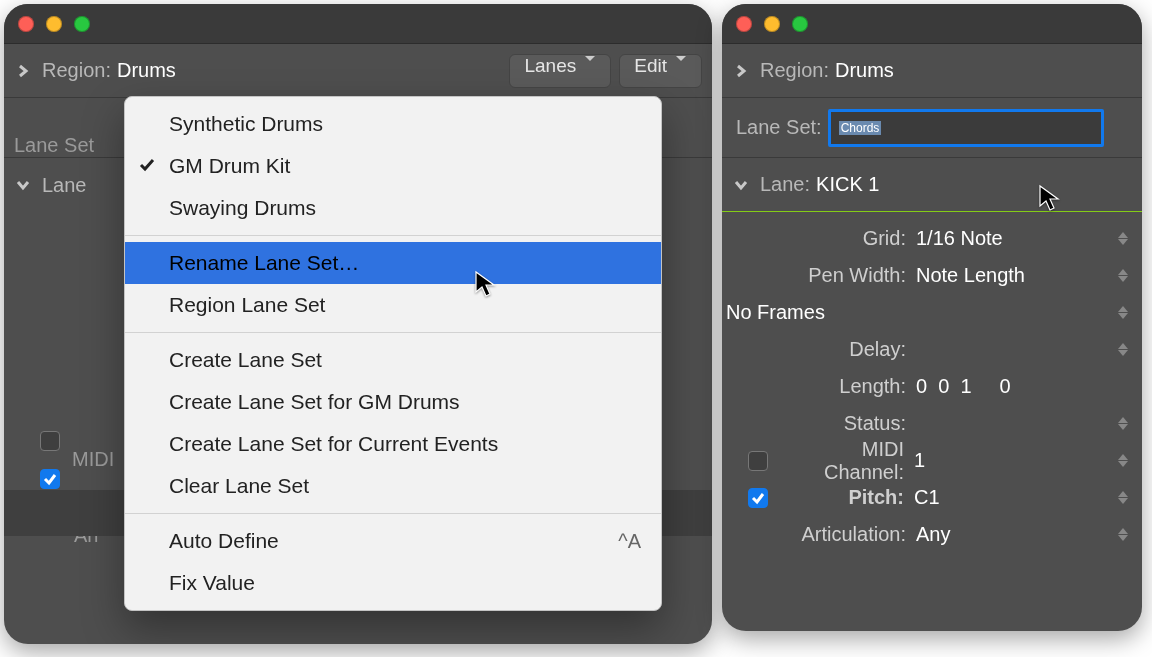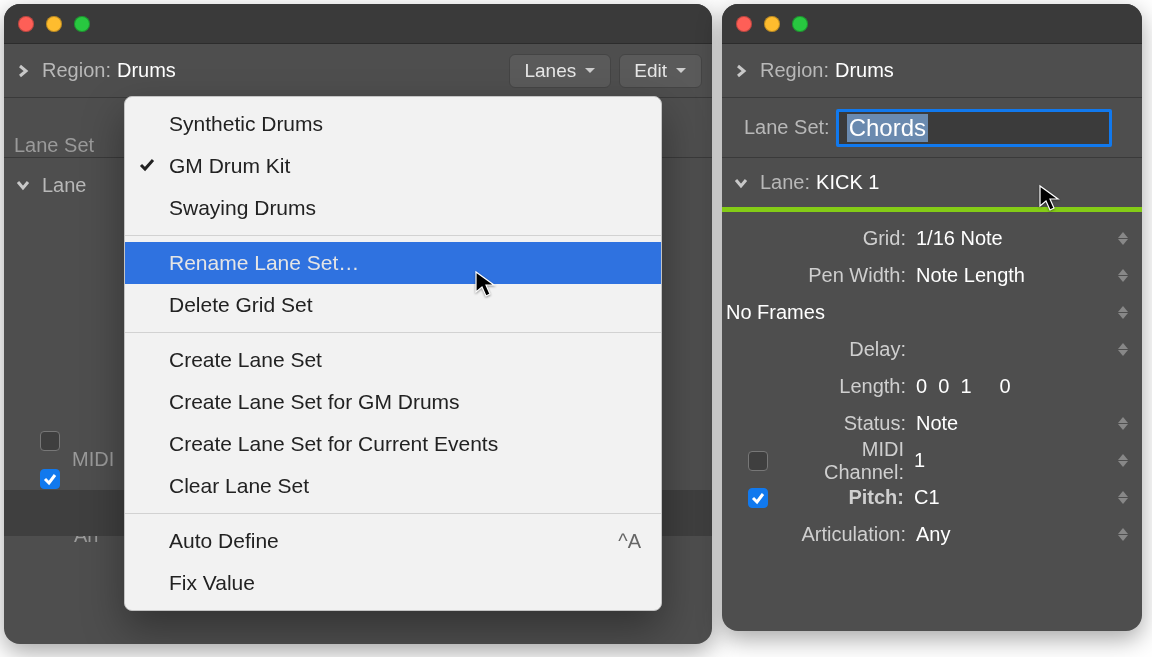--- a/index.html
+++ b/index.html
@@ -13,21 +13,21 @@
     }
     .container {
       display: flex;
       height: 100%;
       gap: 10px;
       padding: 4px 6px 14px 4px;
     }
     .panel {
       position: relative;
       background: #4e4e4e;
-      border-radius: 16px;
+      border-radius: 24px;
       overflow: hidden;
       box-shadow: 0 8px 24px rgba(0,0,0,0.35);
       color: #d8d8d8;
       font-size: 20px;
     }
     .panel-left { width: 708px; height: 640px; }
     .panel-right { width: 420px; height: 627px; }
 
     .titlebar {
       height: 40px;
@@ -48,21 +48,21 @@
     }
     .header-row.sub { height:60px; }
     .chev { width:18px; height:18px; display:flex; align-items:center; justify-content:center; color:#c8c8c8; margin-right:10px;}
     .chev svg { width:14px; height:14px; stroke:#c8c8c8; stroke-width:3; fill:none; }
     .label-dim { color:#b8b8b8; }
     .label-bright { color:#fff; font-weight:500; margin-left:6px;}
     .spacer { flex:1; }
 
     .menu-btn {
       height:34px; padding:0 14px; border-radius:6px; background:#5a5a5a; color:#e6e6e6;
-      display:flex; align-items:center; gap:8px; font-size:19px; margin-left:8px;
+      display:flex; gap:8px; font-size:19px; margin-left:8px;
       border:1px solid #444;
     }
     .menu-btn svg { width:12px; height:8px; fill:#ccc; }
     .prop-row { display:flex; align-items:center; height:38px; }
     .prop-label { width:180px; text-align:right; color:#cfcfcf; padding-right:10px; font-size:20px;}
     .prop-value { flex:1; color:#fff; display:flex; align-items:center; }
     .stepper { margin-left:auto; padding-right:6px; display:flex; flex-direction:column; gap:1px; }
     .stepper span { width:10px; height:6px; display:block; }
     .stepper .up { border-left:5px solid transparent; border-right:5px solid transparent; border-bottom:6px solid #888;}
     .stepper .dn { border-left:5px solid transparent; border-right:5px solid transparent; border-top:6px solid #888;}
@@ -75,33 +75,33 @@
 
     
     .ctx-menu {
       position:absolute; left:120px; top:92px; width:538px;
       background:#f2f2f2; border:1px solid #c3c3c3; border-radius:8px;
       box-shadow: 0 18px 40px rgba(0,0,0,0.35);
       padding:6px 0; color:#222; font-size:21px;
       z-index: 50;
     }
     .ctx-item { height:42px; display:flex; align-items:center; padding:0 20px 0 44px; position:relative; }
-    .ctx-item.hl { background:#2f72e0; color:#e5e5e5;text-align:center; }
+    .ctx-item.hl { background:#2f72e0; color:#000000;text-align:center; }
     .ctx-check { position:absolute; left:14px; }
     .ctx-check svg { width:16px; height:16px; stroke:#222; stroke-width:3; fill:none; }
     .ctx-sep { height:1px; background:#d2d2d2; margin:6px 0; }
     .ctx-shortcut { margin-left:auto; color:#666; font-size:20px; }
 
     
     .left-body { position:relative; color:#cfcfcf; }
     .dim { color:#9a9a9a;margin-top:36px; }
 
     .lane-input {
       height:38px; background:#3b3b3b; border:3px solid #1179ee; border-radius:2px;
-      color:#fff; padding:0 8px; font-size:24px; display:flex; align-items:center; width:276px;
+      color:#fff; padding:0 8px; font-size:12px; display:flex; align-items:center; width:276px;
     }
     .lane-input .sel { background:#6a8aaf; padding:0 2px; }
 
     
     .cursor { position:absolute; z-index:60; pointer-events:none; }
     .cursor svg { filter: drop-shadow(0 1px 1px rgba(0,0,0,0.4)); }
 
     .bottom-row { position:absolute; bottom:0; left:0; right:0; height:46px; background:#3f3f3f; display:flex; align-items:center; padding:0 16px; color:#fff; font-size:20px;}
     .radio { width:18px; height:18px; border-radius:50%; border:2px solid #888; background:#333; margin-right:12px; margin-left:420px;}
     
@@ -192,21 +192,21 @@
         <span>GM Drum Kit</span>
       </div>
       <div class="ctx-item">
           <span>Swaying Drums</span>
         </div>
       <div class="ctx-sep"></div>
       <div class="ctx-item hl">
           <span>Rename Lane Set…</span>
         </div>
       <div class="ctx-item">
-          <span>Delete Grid Set</span>
+          <span>Region Lane Set</span>
         </div>
       <div class="ctx-sep"></div>
       <div class="ctx-item">
           <span>Create Lane Set</span>
         </div>
       <div class="ctx-item">
           <span>Create Lane Set for GM Drums</span>
         </div>
       <div class="ctx-item">
           <span>Create Lane Set for Current Events</span>
@@ -242,33 +242,33 @@
       <span class="chev">
         <svg viewBox="0 0 14 14">
             <path d="M4 2 L10 7 L4 12"></path>
           </svg>
       </span>
       <span class="label-dim">Region:</span>
       <span class="label-bright">Drums</span>
     </div>
 
     <div class="header-row sub" style="gap:6px;">
-      <span class="label-dim" style="margin-left:12px;">Lane Set:</span>
+      <span class="label-dim" style="margin-left:4px;">Lane Set:</span>
       <div class="lane-input">
         <span class="sel">Chords</span>
       </div>
     </div>
 
     <div class="cursor" style="left:316px; top:180px;">
       <svg width="24" height="28" viewBox="0 0 24 28">
           <path d="M2 2 L2 22 L8 17 L12 26 L16 24 L12 15 L20 15 Z" fill="#000" stroke="#fff" stroke-width="1.2"></path>
         </svg>
     </div>
 
-    <div class="header-row" style="border-bottom:5px solid #84cc16;">
+    <div class="header-row" style="border-bottom:1px solid #84cc16;">
       <span class="chev">
         <svg viewBox="0 0 14 14">
             <path d="M2 4 L7 10 L12 4"></path>
           </svg>
       </span>
       <span class="label-dim">Lane:</span>
       <span class="label-bright">KICK 1</span>
     </div>
 
     <div class="prop-list">
@@ -312,23 +312,20 @@
           </span>
       </div>
       <div class="prop-row">
         <span class="prop-label">Length:</span>
         <span class="prop-value">
             <span style="white-space:pre;">0  0  1     0</span>
           </span>
       </div>
       <div class="prop-row">
         <span class="prop-label">Status:</span>
-        <span class="prop-value">
-            <span>Note</span>
-          </span>
         <span class="stepper">
             <span class="up"></span>
             <span class="dn"></span>
           </span>
       </div>
       <div class="prop-row">
         <span class="cb" style="margin-left:22px;"></span>
         <span class="prop-label" style="width:134px;">MIDI Channel:</span>
         <span class="prop-value">
             <span>1</span>

